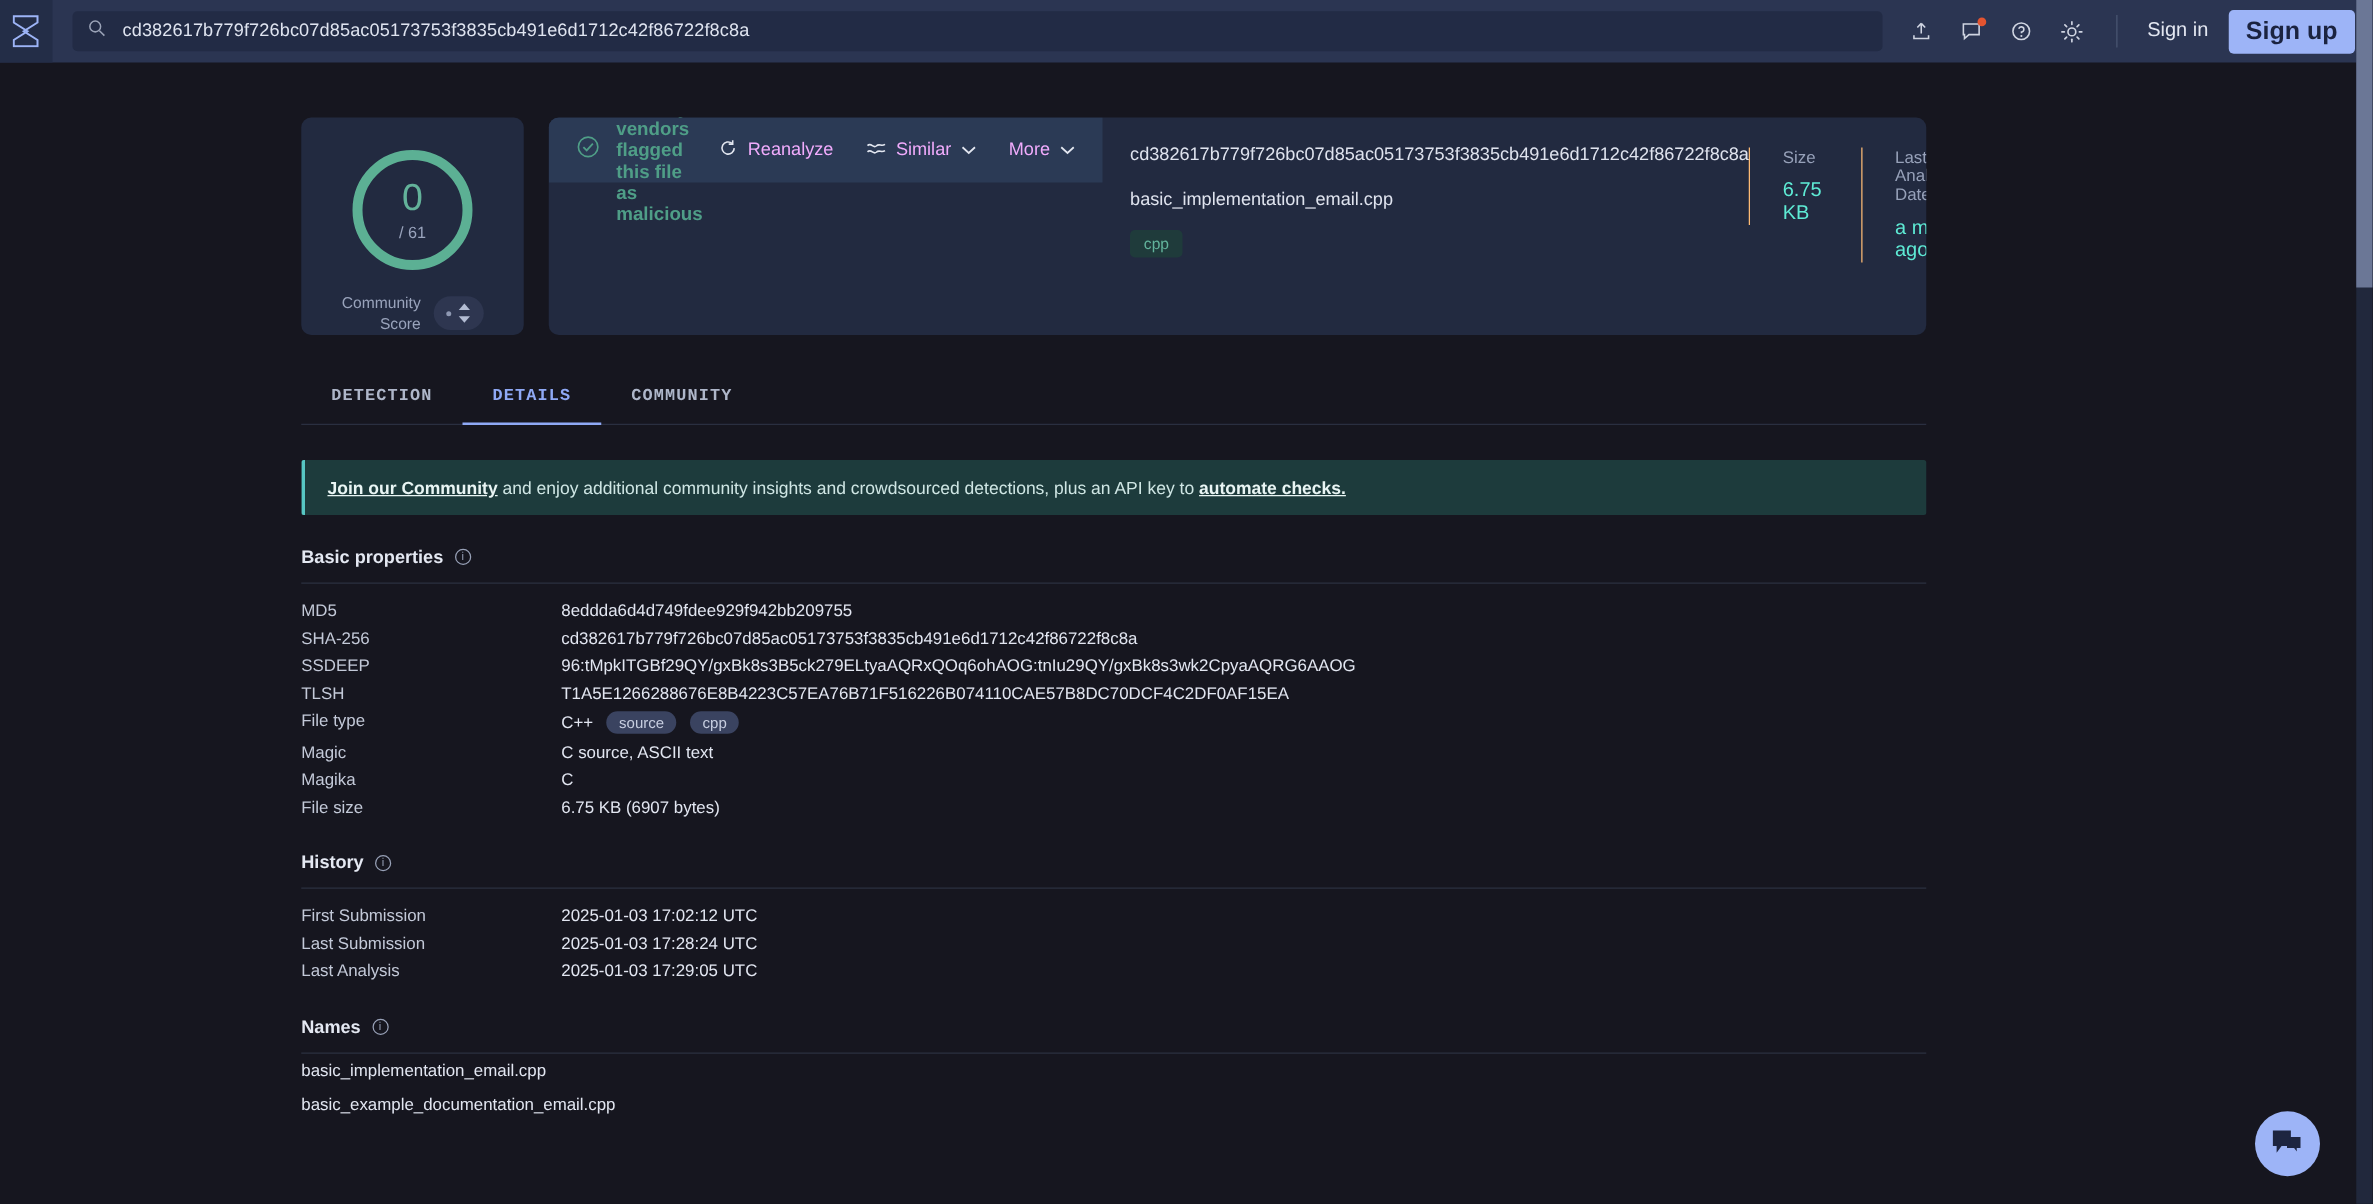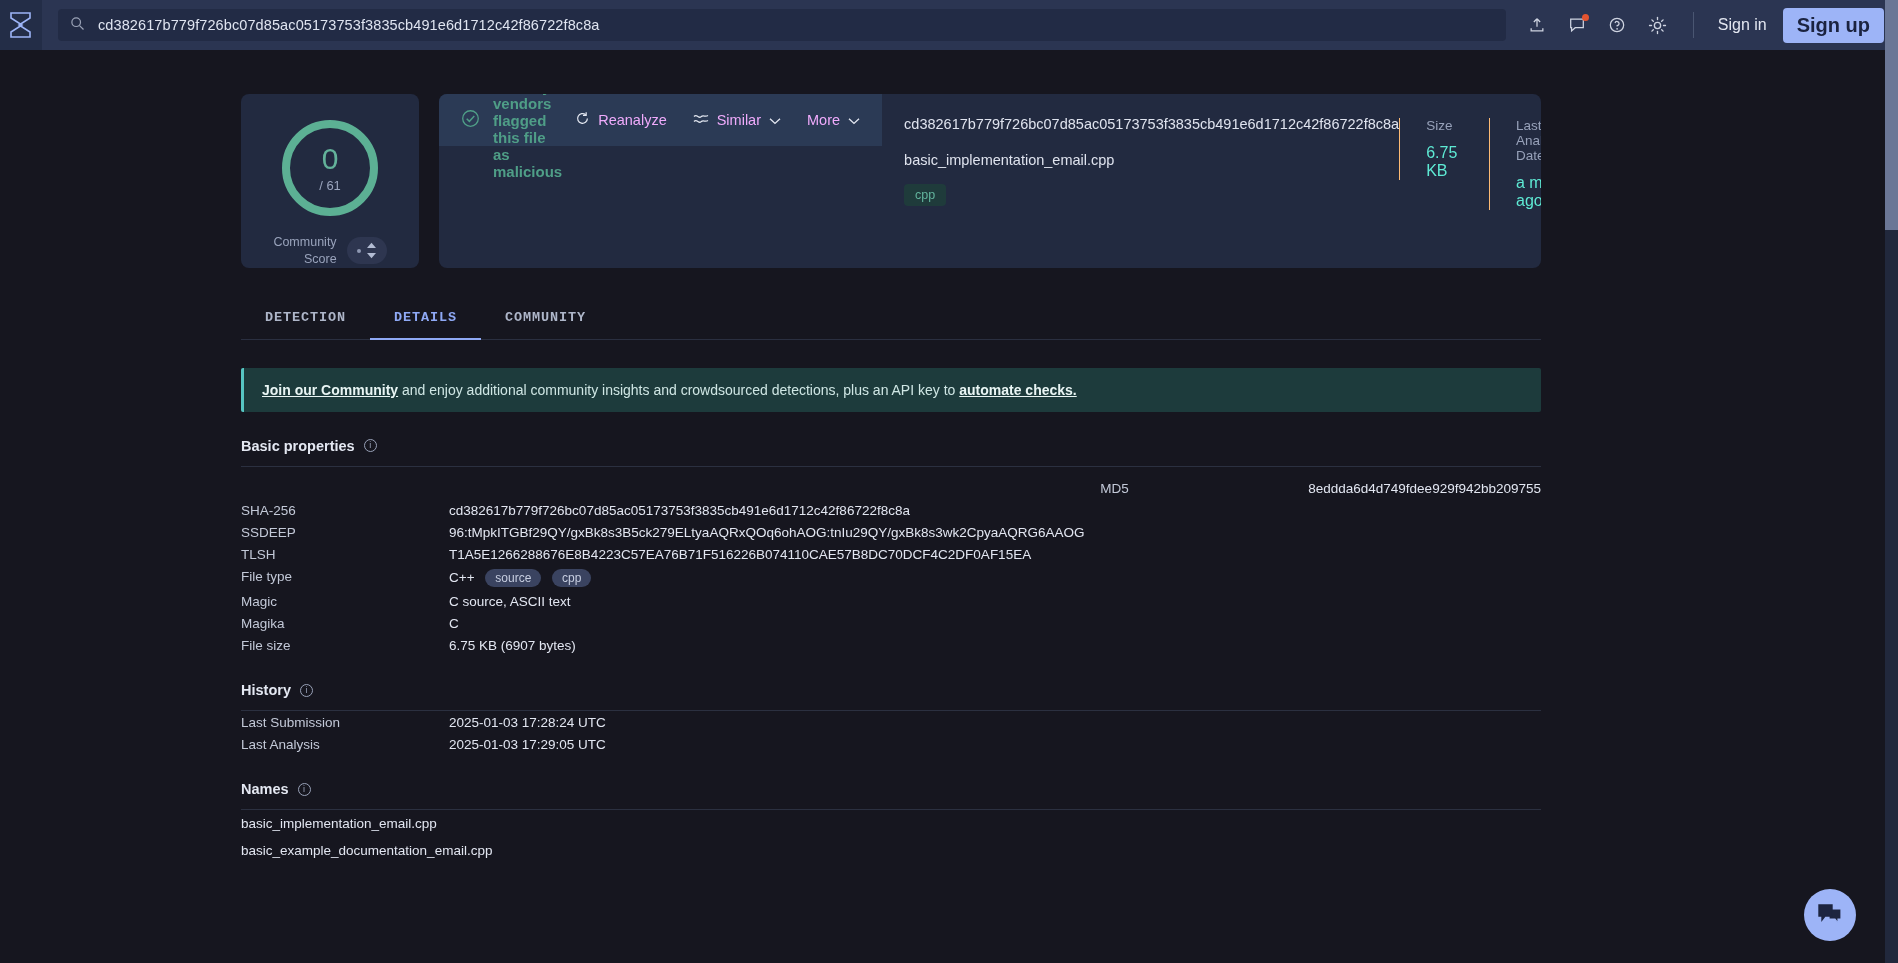--- a/index.html
+++ b/index.html
@@ -149,21 +149,21 @@
     padding-bottom: 12px; border-bottom: 1px solid #2b3040;
   }
   .info-i {
     width: 13px; height: 13px; border-radius: 50%; border: 1px solid #98a1b7;
     font-size: 9px; line-height: 11px; text-align: center; color: #98a1b7;
     font-weight: 400;
   }
   .kv { display: flex; font-size: 13.5px; padding: 3.5px 0; }
   .kv .k { width: 208px; color: #c3c9d8; flex: 0 0 208px; }
   .kv .v { color: #e2e6f1; word-break: break-all; }
-  .kv-first { padding-top: 14px; justify-content: flex-end; }
+  .kv-first { padding-top: 14px; }
   .pill {
     display: inline-block; background: #3a4360; color: #c7cee0;
     font-size: 12px; padding: 2px 10px; border-radius: 11px; margin-left: 7px;
     cursor: pointer;
   }
   .name-row { font-size: 13.5px; color: #e2e6f1; padding: 6px 0; }
   .name-row:first-of-type { padding-top: 14px; }
 
   
   .fab {
@@ -400,20 +400,24 @@
         <div class="k">File size</div>
         <div class="v">6.75 KB (6907 bytes)</div>
       </div>
     </div>
 
     <div class="section">
       <div class="sec-head">
         <span>History</span>
         <span class="info-i">i</span>
       </div>
+      <div class="kv kv-first">
+        <div class="k">First Submission</div>
+        <div class="v">2025-01-03 17:02:12 UTC</div>
+      </div>
       <div class="kv">
         <div class="k">Last Submission</div>
         <div class="v">2025-01-03 17:28:24 UTC</div>
       </div>
       <div class="kv">
         <div class="k">Last Analysis</div>
         <div class="v">2025-01-03 17:29:05 UTC</div>
       </div>
     </div>
 

